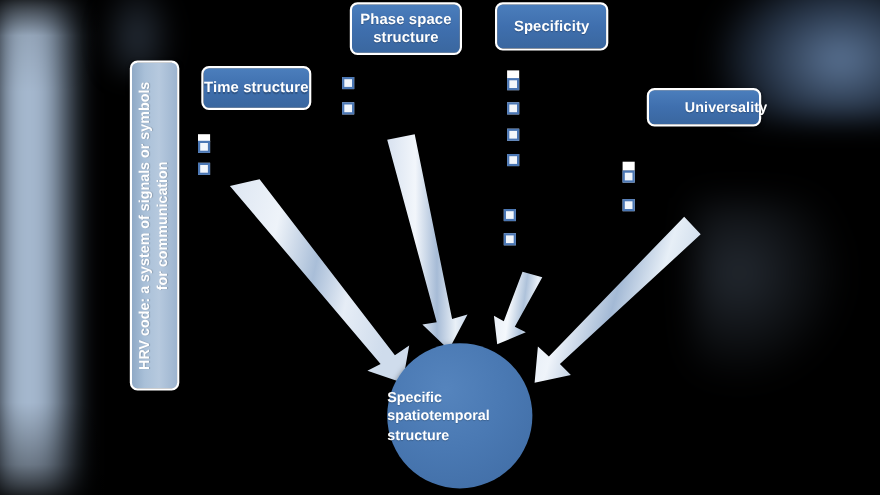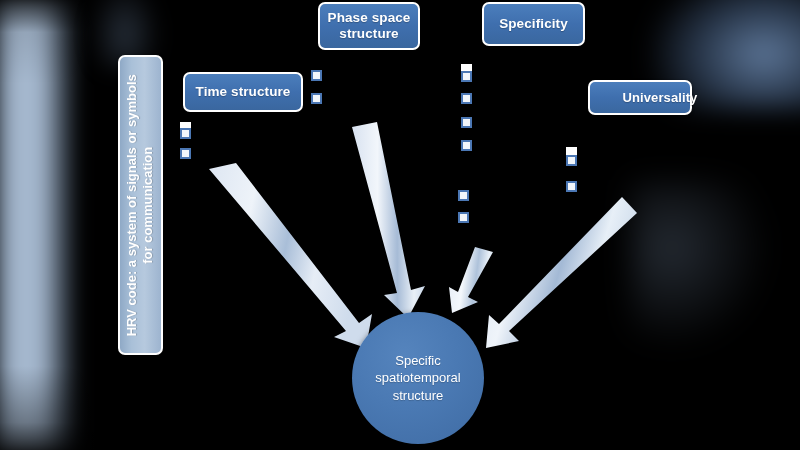--- a/index.html
+++ b/index.html
@@ -117,23 +117,23 @@
     font-size: 13.5px;
     line-height: 1.18;
     display: flex;
     align-items: center;
     justify-content: center;
     text-align: center;
     letter-spacing: 0.1px;
     box-shadow: 0 1px 3px rgba(0,0,0,0.55);
     text-shadow: 0 1px 1px rgba(0,0,0,0.25);
   }
-  #box-time-structure   { left: 183px; top: 60px;  width: 120px; height: 40px; margin-top: 12px; }
+  #box-time-structure   { left: 183px; top: 60px;  width: 100px; height: 40px; }
   #box-phase-space      { left: 318px; top: 2px;   width: 102px; height: 48px; }
-  #box-specificity      { left: 450px; top: 2px;   width: 103px; height: 44px; margin-left: 32px; }
+  #box-specificity      { left: 450px; top: 2px;   width: 103px; height: 44px; }
   #box-universality     { left: 588px; top: 80px;  width: 104px; height: 35px; font-size: 13px; padding-left: 40px; }
 
   
   #vertical-label {
     position: absolute;
     left: 118px;
     top: 55px;
     width: 45px;
     height: 300px;
     box-sizing: border-box;
@@ -164,24 +164,24 @@
     left: 352px;
     top: 312px;
     width: 132px;
     height: 132px;
     border-radius: 50%;
     background: radial-gradient(circle at 40% 32%, #5584bd 0%, #4a79b3 45%, #3f6ba3 100%);
     box-shadow: 0 2px 6px rgba(0,0,0,0.55);
     display: flex;
     align-items: center;
     justify-content: center;
-    text-align: center;
+    text-align: left;
     color: #ffffff;
     font-size: 13px;
-    font-weight: normal;
+    font-weight: bold;
     line-height: 1.32;
     text-shadow: 0 1px 1px rgba(0,0,0,0.2);
   }
 
   
   .sq {
     position: absolute;
     width: 11px;
     height: 11px;
     box-sizing: border-box;

